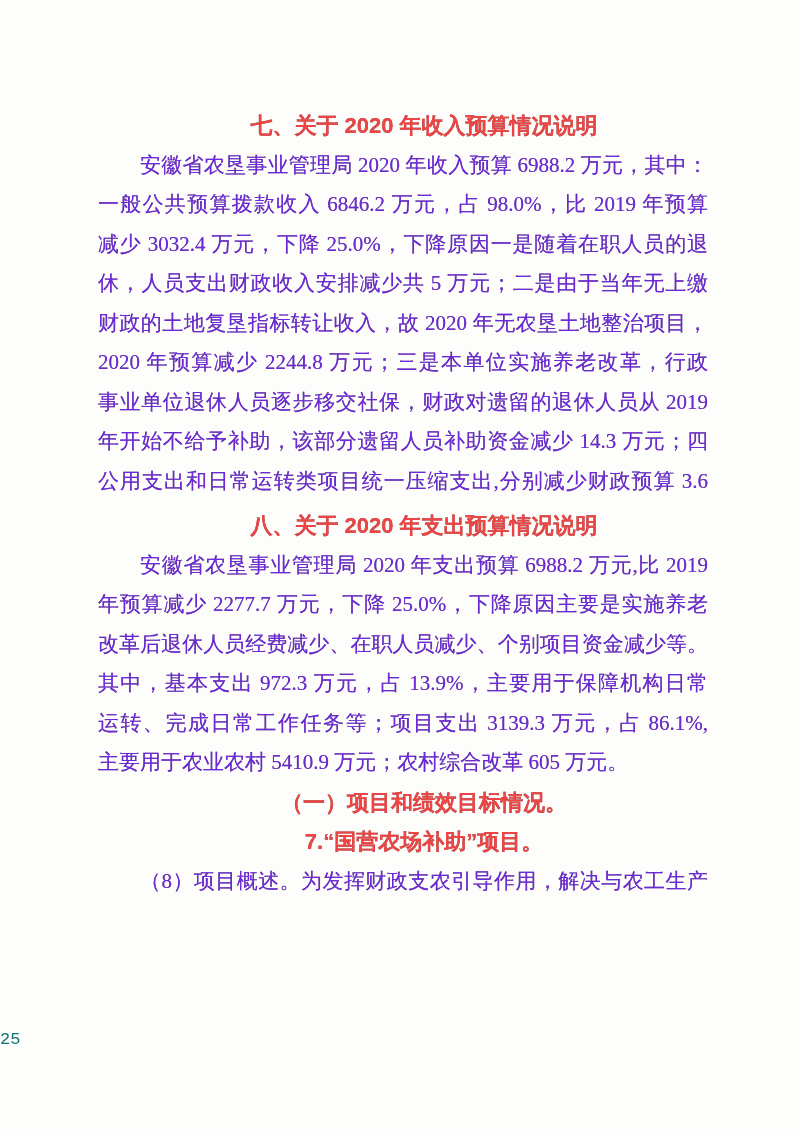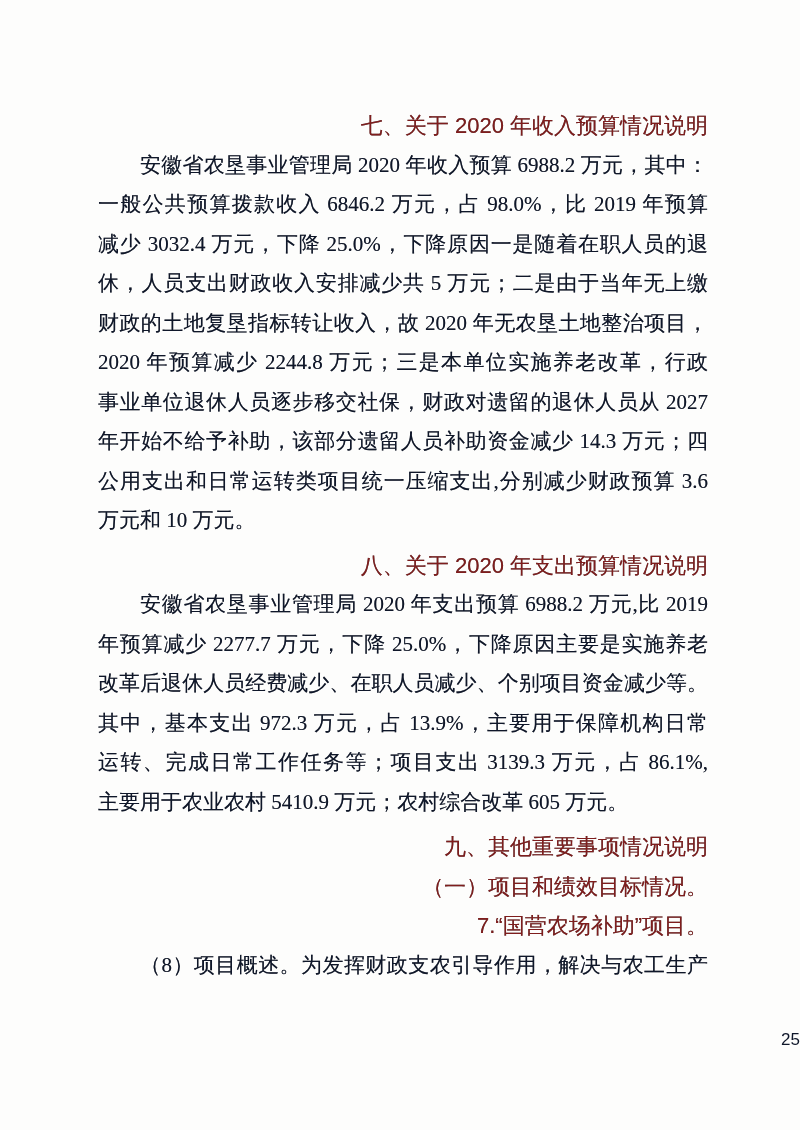--- a/index.html
+++ b/index.html
@@ -22,88 +22,86 @@
     position: absolute;
     left: 98px;
     top: 101px;
     width: 610px;
   }
   .line {
     font-family: "Liberation Serif", "DejaVu Serif", serif;
     font-size: 21px;
     line-height: 39.5px;
     height: 39.5px;
-    color: #0f172a;
+    color: #6d28d9;
     text-align: justify;
     text-align-last: justify;
     text-shadow: 0 0 0.4px rgba(20,20,20,0.55);
     white-space: nowrap;
   }
   .line.first {
     text-indent: 42px;
   }
   .line.last {
     text-align: left;
     text-align-last: left;
   }
   .hline {
     font-family: "Liberation Sans", "DejaVu Sans", sans-serif;
-    font-weight: 400;
+    font-weight: 700;
     font-size: 22px;
     line-height: 39.5px;
     height: 39.5px;
-    color: #7f1d1d;
-    text-align: right;
+    color: #ef4444;
+    text-align: center;
     text-indent: 42px;
     text-shadow: 0 0 0.5px rgba(0,0,0,0.6);
     white-space: nowrap;
   }
   .hline.h1 {
     margin-top: 5px;
   }
   .pageno {
     position: absolute;
     top: 1030px;
     left: 0;
     width: 100%;
-    text-align: right;
-    font-family: Liberation Sans, sans-serif;
+    text-align: left;
+    font-family: Liberation Mono, monospace;
     font-size: 17px;
-    color: #0f172a;
+    color: #0f766e;
   }
 </style>
 </head>
 <body>
 
 <div class="page">
   <div class="content">
 
     <div class="hline h1">七、关于 2020 年收入预算情况说明</div>
 
     <div class="line first">安徽省农垦事业管理局 2020 年收入预算 6988.2 万元，其中：</div>
     <div class="line">一般公共预算拨款收入 6846.2 万元，占 98.0%，比 2019 年预算</div>
     <div class="line">减少 3032.4 万元，下降 25.0%，下降原因一是随着在职人员的退</div>
     <div class="line">休，人员支出财政收入安排减少共 5 万元；二是由于当年无上缴</div>
     <div class="line">财政的土地复垦指标转让收入，故 2020 年无农垦土地整治项目，</div>
     <div class="line">2020 年预算减少 2244.8 万元；三是本单位实施养老改革，行政</div>
-    <div class="line">事业单位退休人员逐步移交社保，财政对遗留的退休人员从 2027</div>
+    <div class="line">事业单位退休人员逐步移交社保，财政对遗留的退休人员从 2019</div>
     <div class="line">年开始不给予补助，该部分遗留人员补助资金减少 14.3 万元；四</div>
     <div class="line">公用支出和日常运转类项目统一压缩支出,分别减少财政预算 3.6</div>
-    <div class="line last">万元和 10 万元。</div>
 
     <div class="hline h1">八、关于 2020 年支出预算情况说明</div>
 
     <div class="line first">安徽省农垦事业管理局 2020 年支出预算 6988.2 万元,比 2019</div>
     <div class="line">年预算减少 2277.7 万元，下降 25.0%，下降原因主要是实施养老</div>
     <div class="line">改革后退休人员经费减少、在职人员减少、个别项目资金减少等。</div>
     <div class="line">其中，基本支出 972.3 万元，占 13.9%，主要用于保障机构日常</div>
     <div class="line">运转、完成日常工作任务等；项目支出 3139.3 万元，占 86.1%,</div>
     <div class="line last">主要用于农业农村 5410.9 万元；农村综合改革 605 万元。</div>
 
-    <div class="hline h1">九、其他重要事项情况说明</div>
 
     <div class="hline h2">（一）项目和绩效目标情况。</div>
 
     <div class="hline h2">7.“国营农场补助”项目。</div>
 
     <div class="line first">（8）项目概述。为发挥财政支农引导作用，解决与农工生产</div>
 
   </div>
 
   <div class="pageno">25</div>

